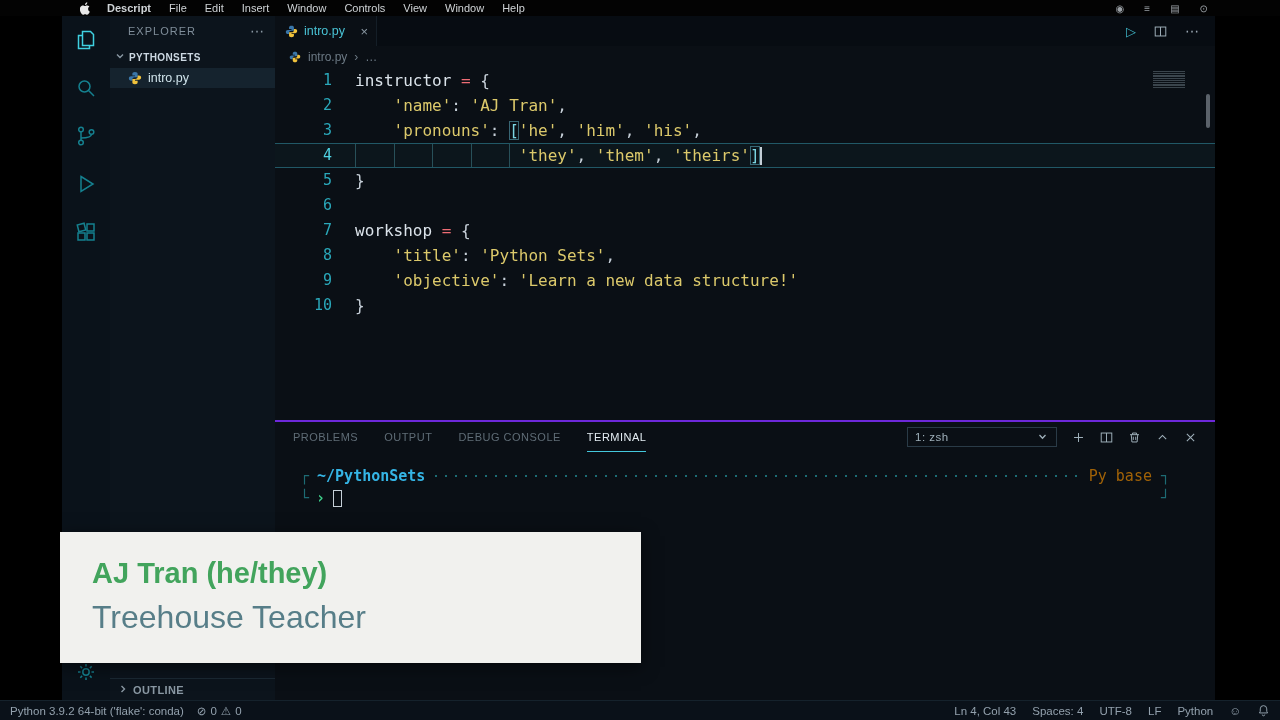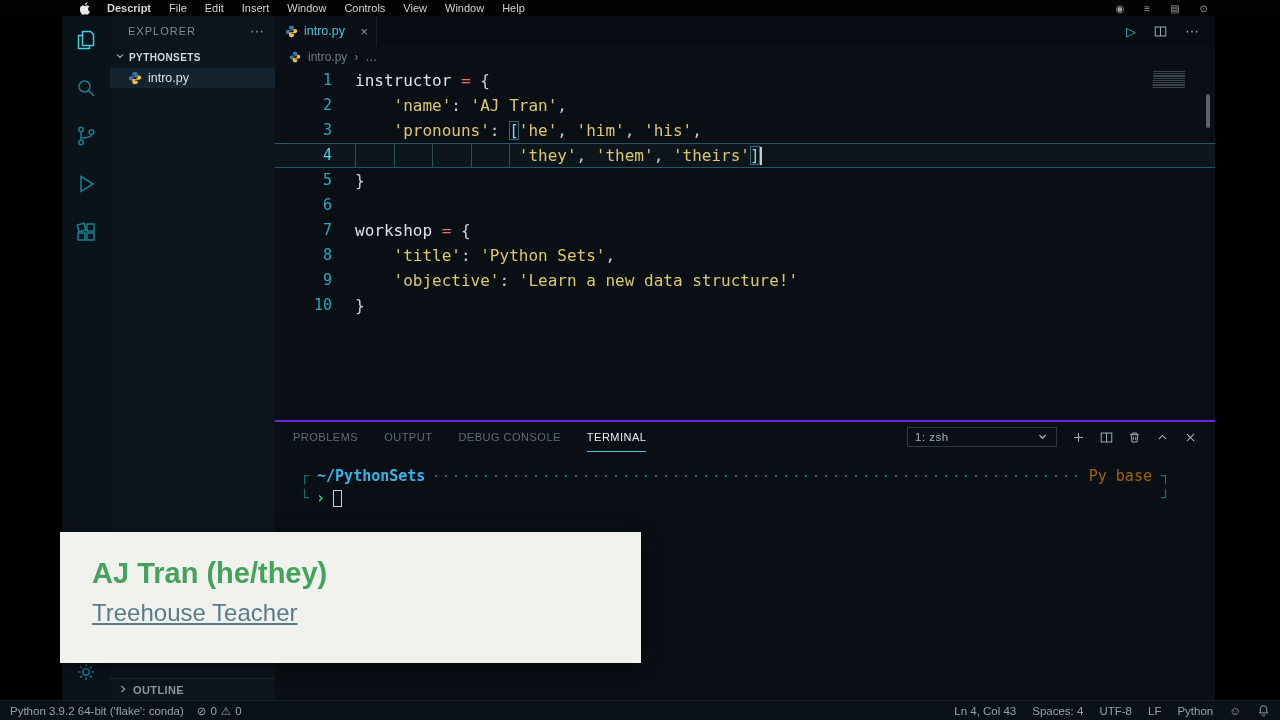--- a/index.html
+++ b/index.html
@@ -97,21 +97,21 @@
             background:repeating-linear-gradient(to right,#1d6b74 0 2px,transparent 2px 10px); }
   .t-env { color:#a16207; margin-right:9px; }
   .t-prompt { color:#3ecf8a; font-weight:bold; margin:0 8px 0 7px; }
   .t-cursor { width:9px; height:17px; border:1px solid #c6d0d8; }
   .t-fill { flex:1; }
 
   
   .lower-third { position:absolute; left:60px; top:532px; width:581px; height:131px; background:#f1f1ee;
                  box-shadow:0 4px 16px rgba(0,0,0,.55); padding:25px 0 0 32px; z-index:10; }
   .lt-title { font-size:29px; font-weight:bold; color:#42a45c; }
-  .lt-sub { font-size:24px; color:#577e88; margin-top:9px;text-decoration:underline; }
+  .lt-sub { font-size:32px; color:#577e88; margin-top:9px; }
 
   
   .status-bar { position:absolute; left:0; top:700px; width:1280px; height:20px; background:#0a1119;
                 border-top:1px solid #15222c; display:flex; align-items:center; font-size:11.5px;
                 color:#93a1ad; padding:0 10px; z-index:5; }
   .sb-item { margin-right:13px; cursor:pointer; display:flex; align-items:center; gap:4px; }
   .sb-right { margin-left:auto; display:flex; align-items:center; }
   .sb-right .sb-item { margin-right:0; margin-left:16px; }
   .status-bar svg { width:13px; height:13px; stroke:#93a1ad; }
 </style>

